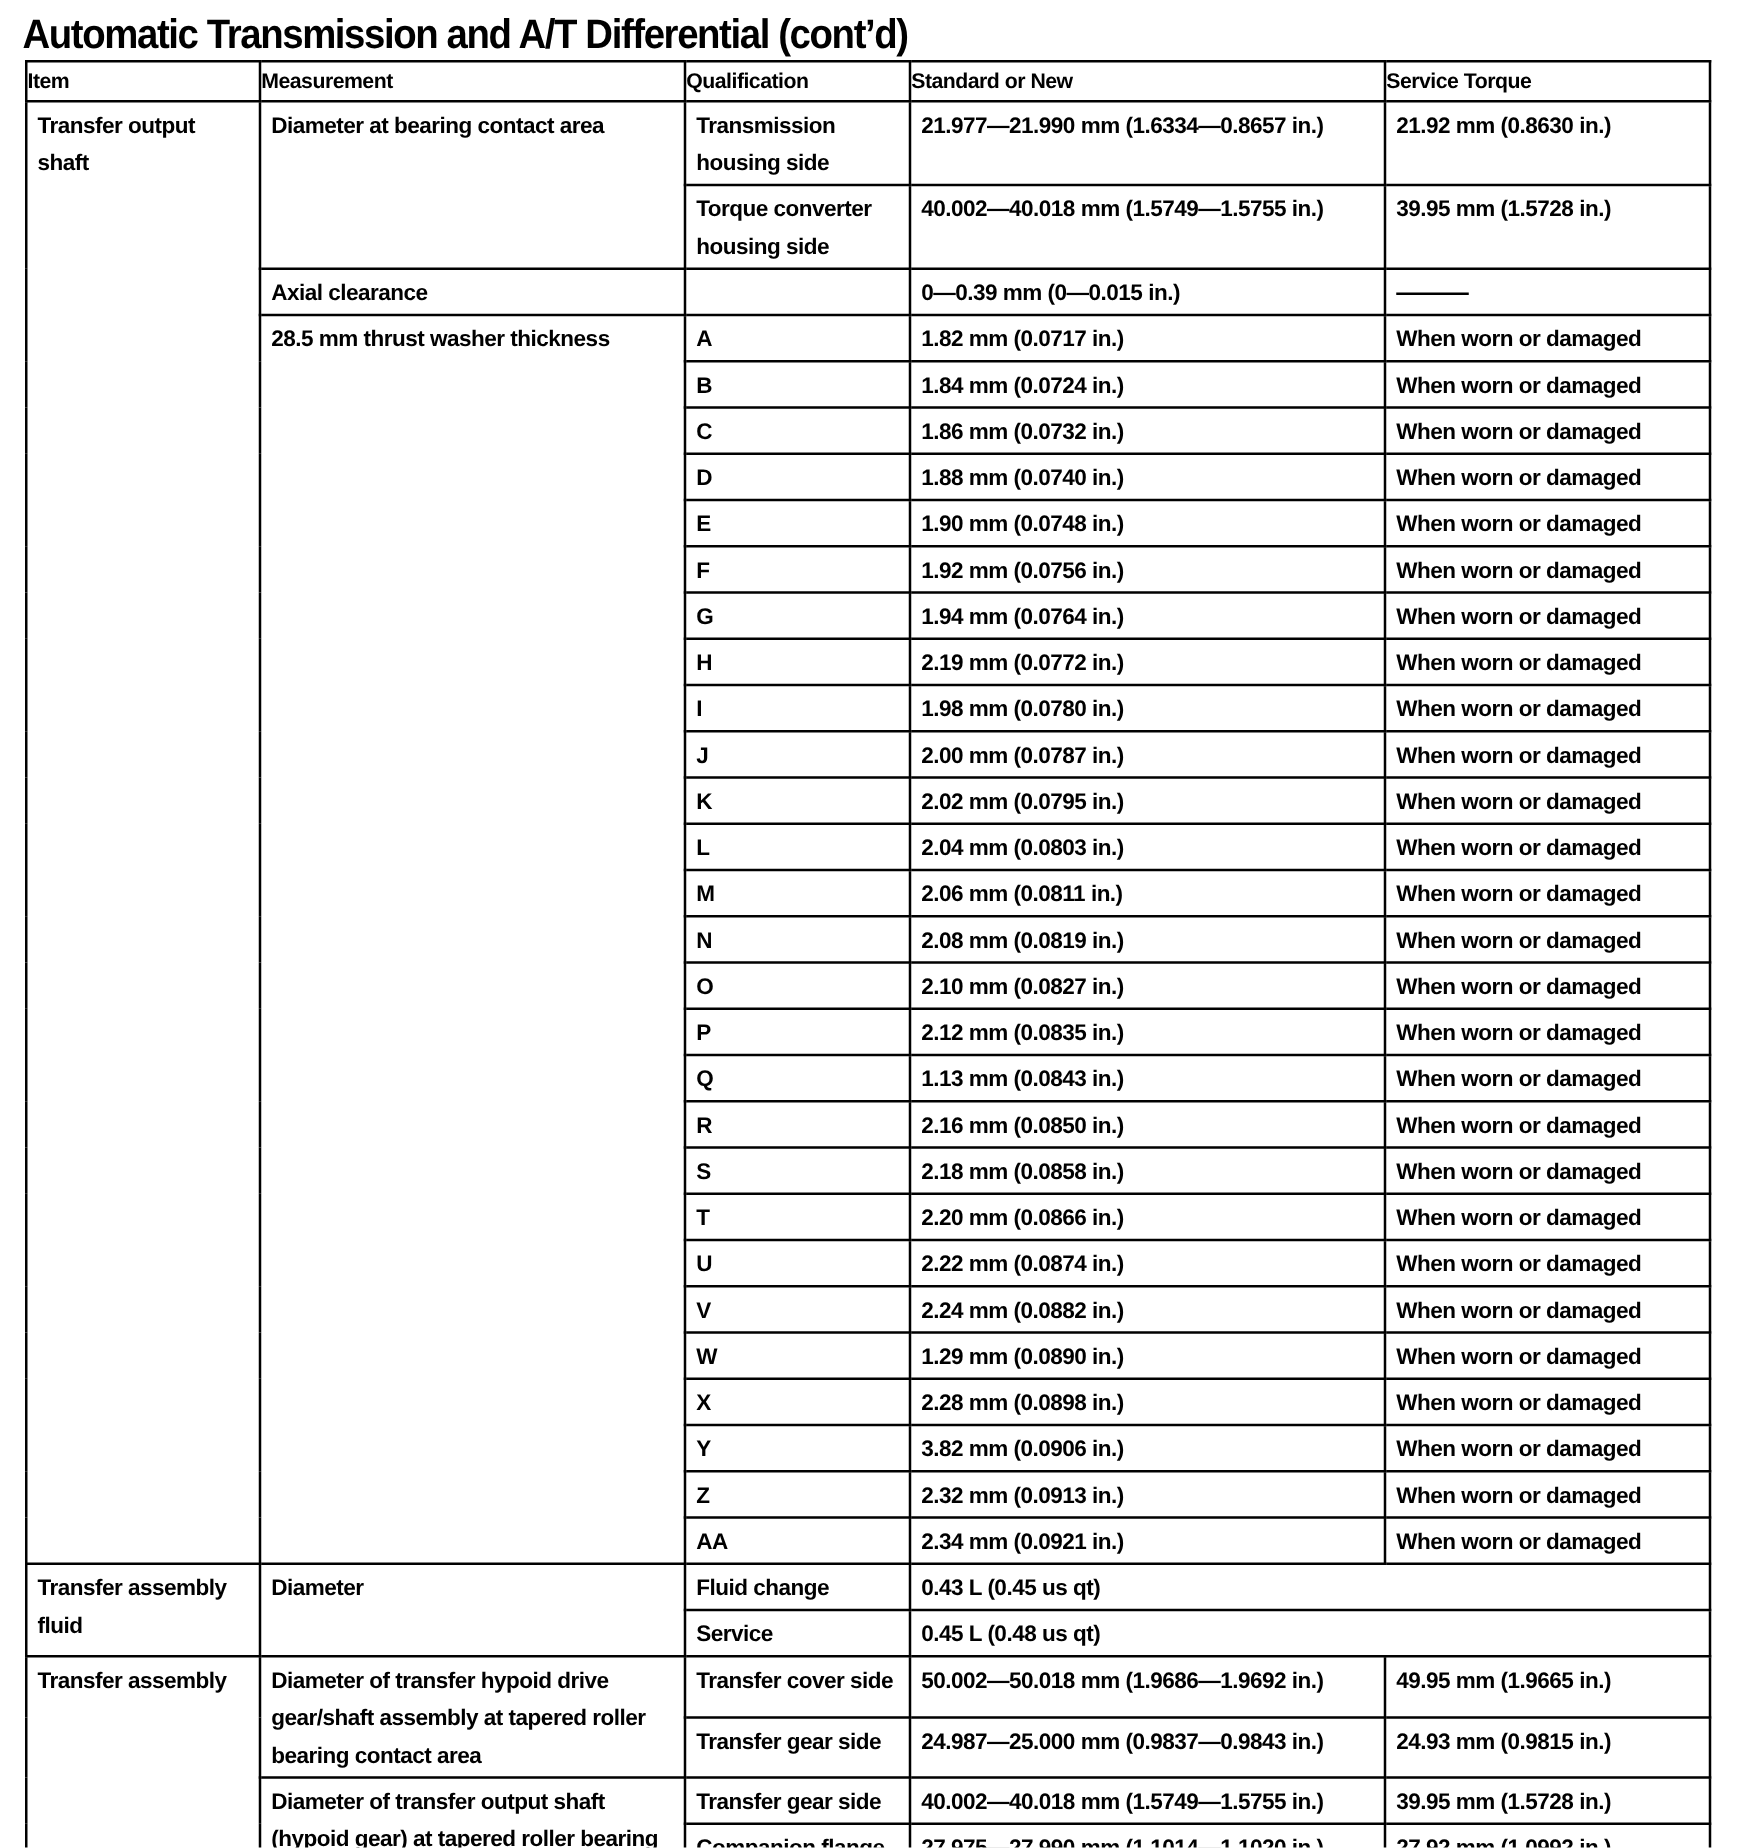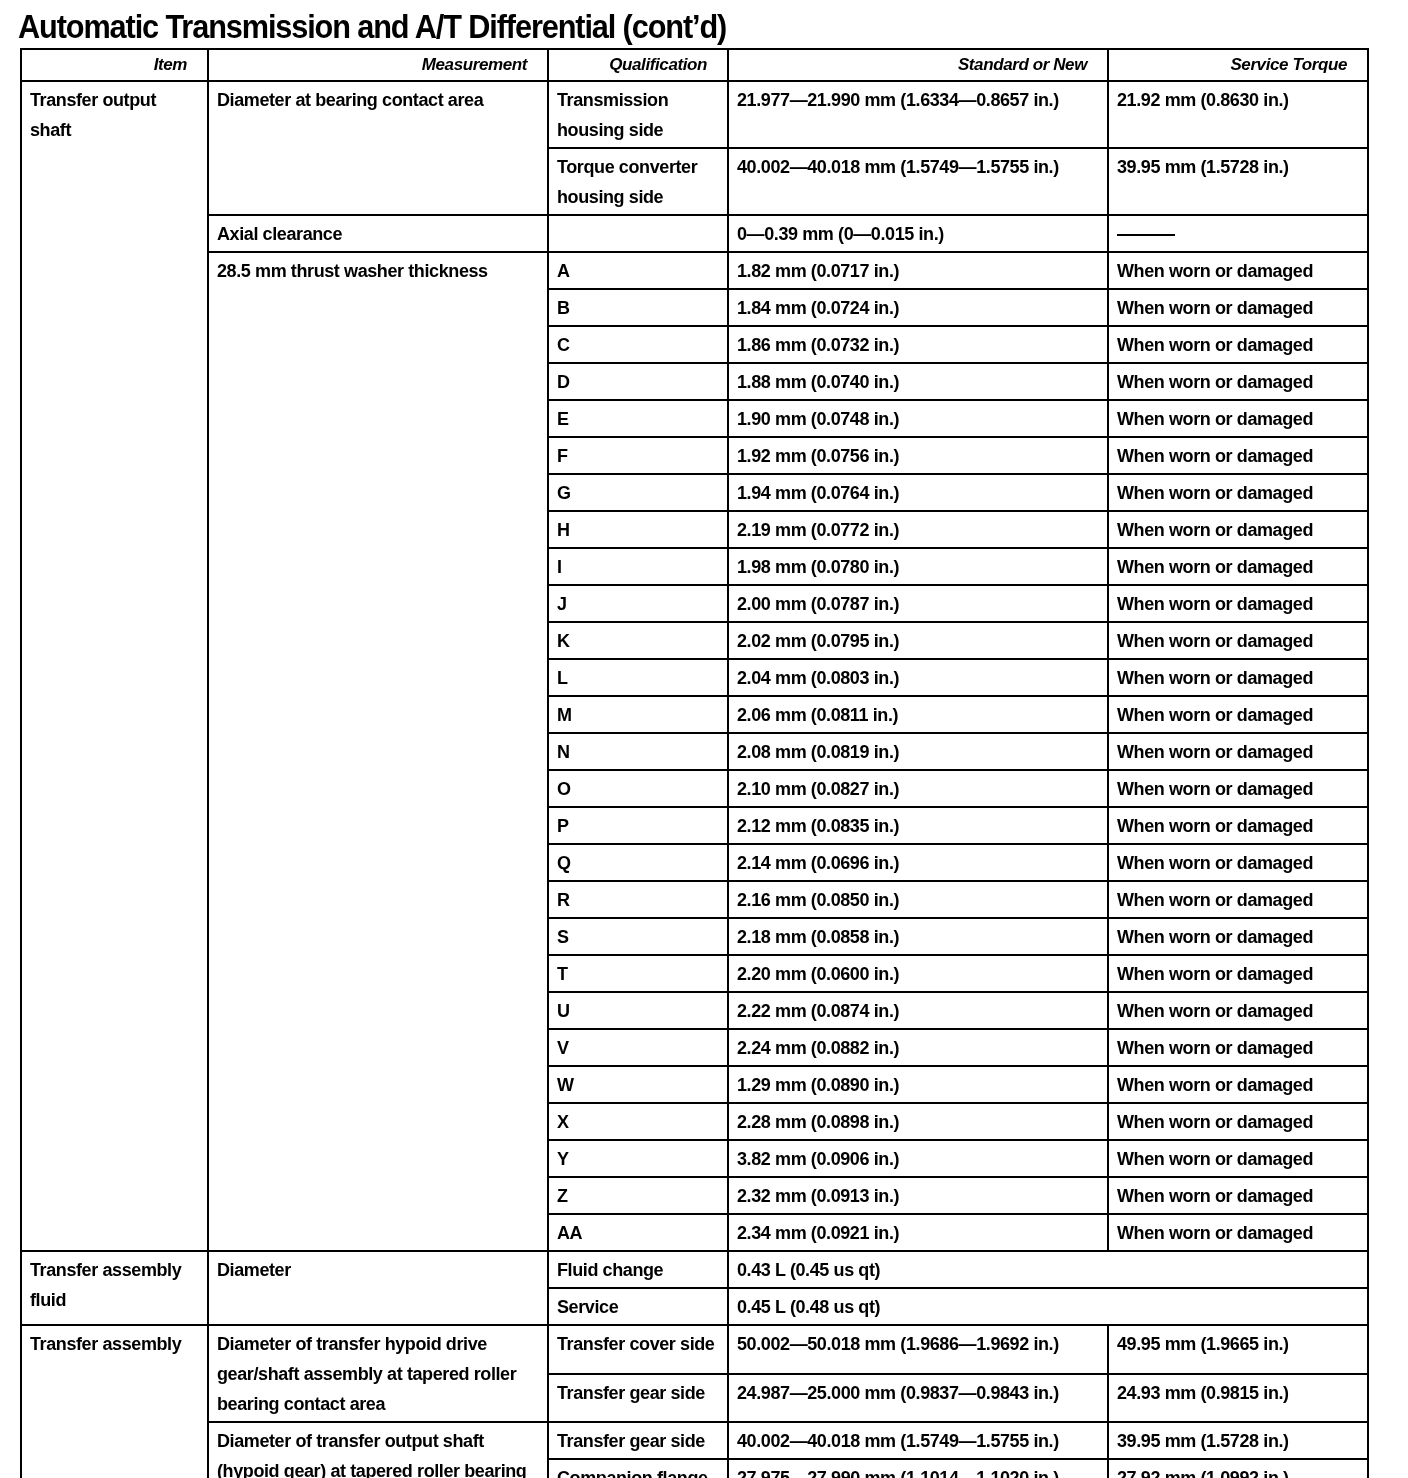--- a/index.html
+++ b/index.html
@@ -4,21 +4,21 @@
 <style>
   html, body { margin: 0; padding: 0; background: #ffffff; }
   body { width: 1408px; height: 1478px; position: relative; overflow: hidden;
          font-family: "Liberation Sans", "DejaVu Sans", sans-serif; color: #000; }
   .title { position: absolute; left: 18px; top: 8px; font-size: 33px; font-weight: bold;
            letter-spacing: -1.2px; white-space: nowrap; transform: scaleX(0.93); transform-origin: left top; }
   table.spec { position: absolute; left: 20px; top: 48px; border-collapse: collapse;
                table-layout: fixed; width: 1347px; }
   table.spec td, table.spec th { border: 2px solid #000; font-size: 18px; font-weight: bold;
                vertical-align: top; padding: 3px 8px 2px 8px; line-height: 30px; letter-spacing: -0.4px; }
-  table.spec th { text-align: right; line-height: 26px; padding: 2px 20px; font-size: 17px; font-style: italic; }
+  table.spec th { text-align: left; line-height: 26px; padding: 2px 0; font-size: 17px; }
   col.c1 { width: 187px; } col.c2 { width: 340px; } col.c3 { width: 180px; }
   col.c4 { width: 380px; } col.c5 { width: 260px; }
   .dash { display: inline-block; width: 58px; border-top: 2px solid #000; vertical-align: middle; }
 </style>
 </head>
 <body>
 
 <div class="title">Automatic Transmission and A/T Differential (cont’d)</div>
 
 <table class="spec">
@@ -133,36 +133,36 @@
         <td>2.10 mm (0.0827 in.)</td>
         <td>When worn or damaged</td>
       </tr>
       <tr>
         <td>P</td>
         <td>2.12 mm (0.0835 in.)</td>
         <td>When worn or damaged</td>
       </tr>
       <tr>
         <td>Q</td>
-        <td>2.14 mm (0.0696 in.)</td>
+        <td>1.13 mm (0.0843 in.)</td>
         <td>When worn or damaged</td>
       </tr>
       <tr>
         <td>R</td>
         <td>2.16 mm (0.0850 in.)</td>
         <td>When worn or damaged</td>
       </tr>
       <tr>
         <td>S</td>
         <td>2.18 mm (0.0858 in.)</td>
         <td>When worn or damaged</td>
       </tr>
       <tr>
         <td>T</td>
-        <td>2.20 mm (0.0600 in.)</td>
+        <td>2.20 mm (0.0866 in.)</td>
         <td>When worn or damaged</td>
       </tr>
       <tr>
         <td>U</td>
         <td>2.22 mm (0.0874 in.)</td>
         <td>When worn or damaged</td>
       </tr>
       <tr>
         <td>V</td>
         <td>2.24 mm (0.0882 in.)</td>

